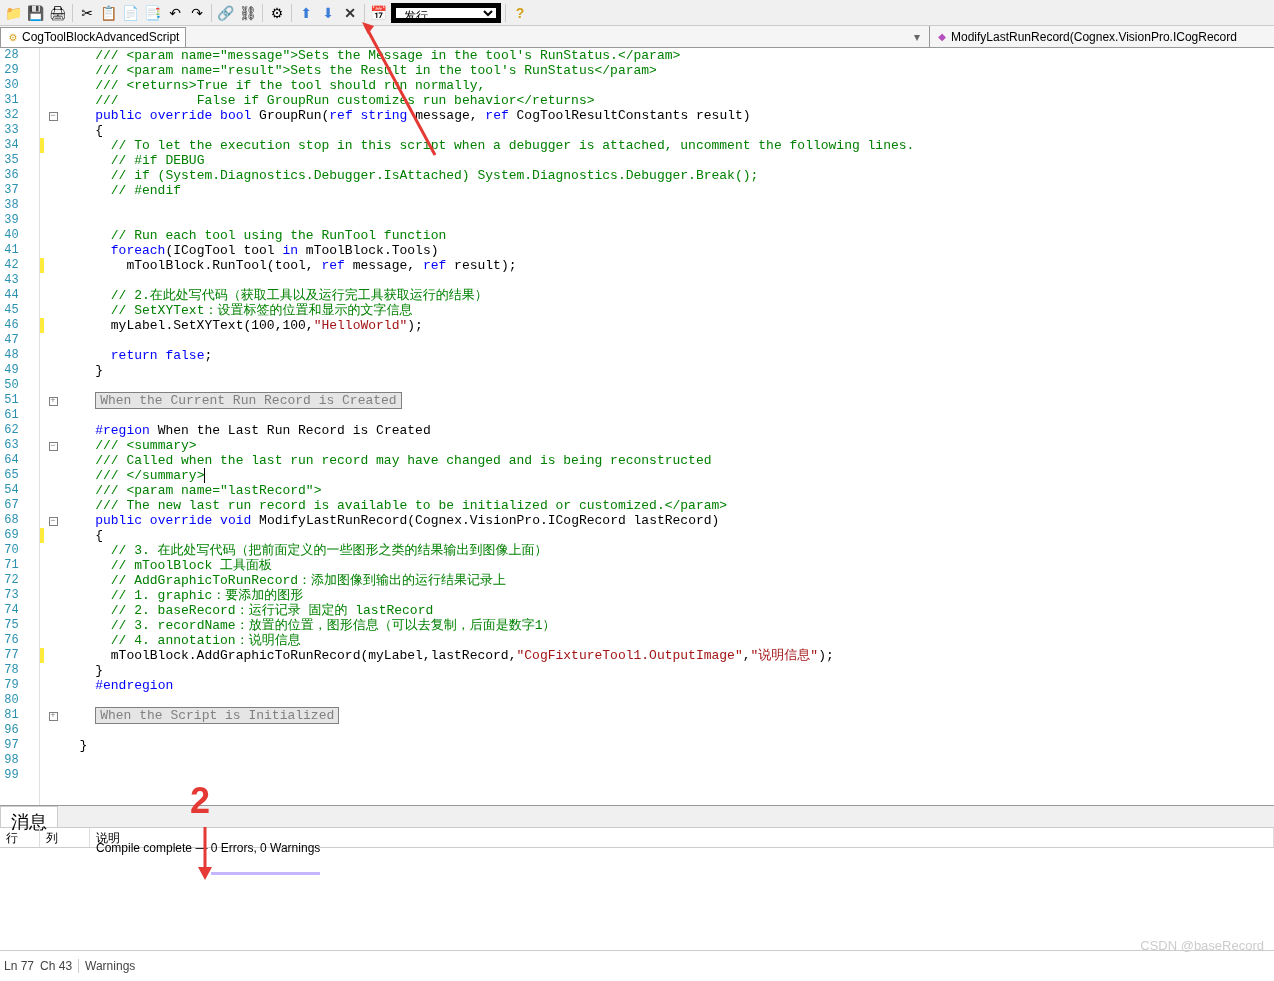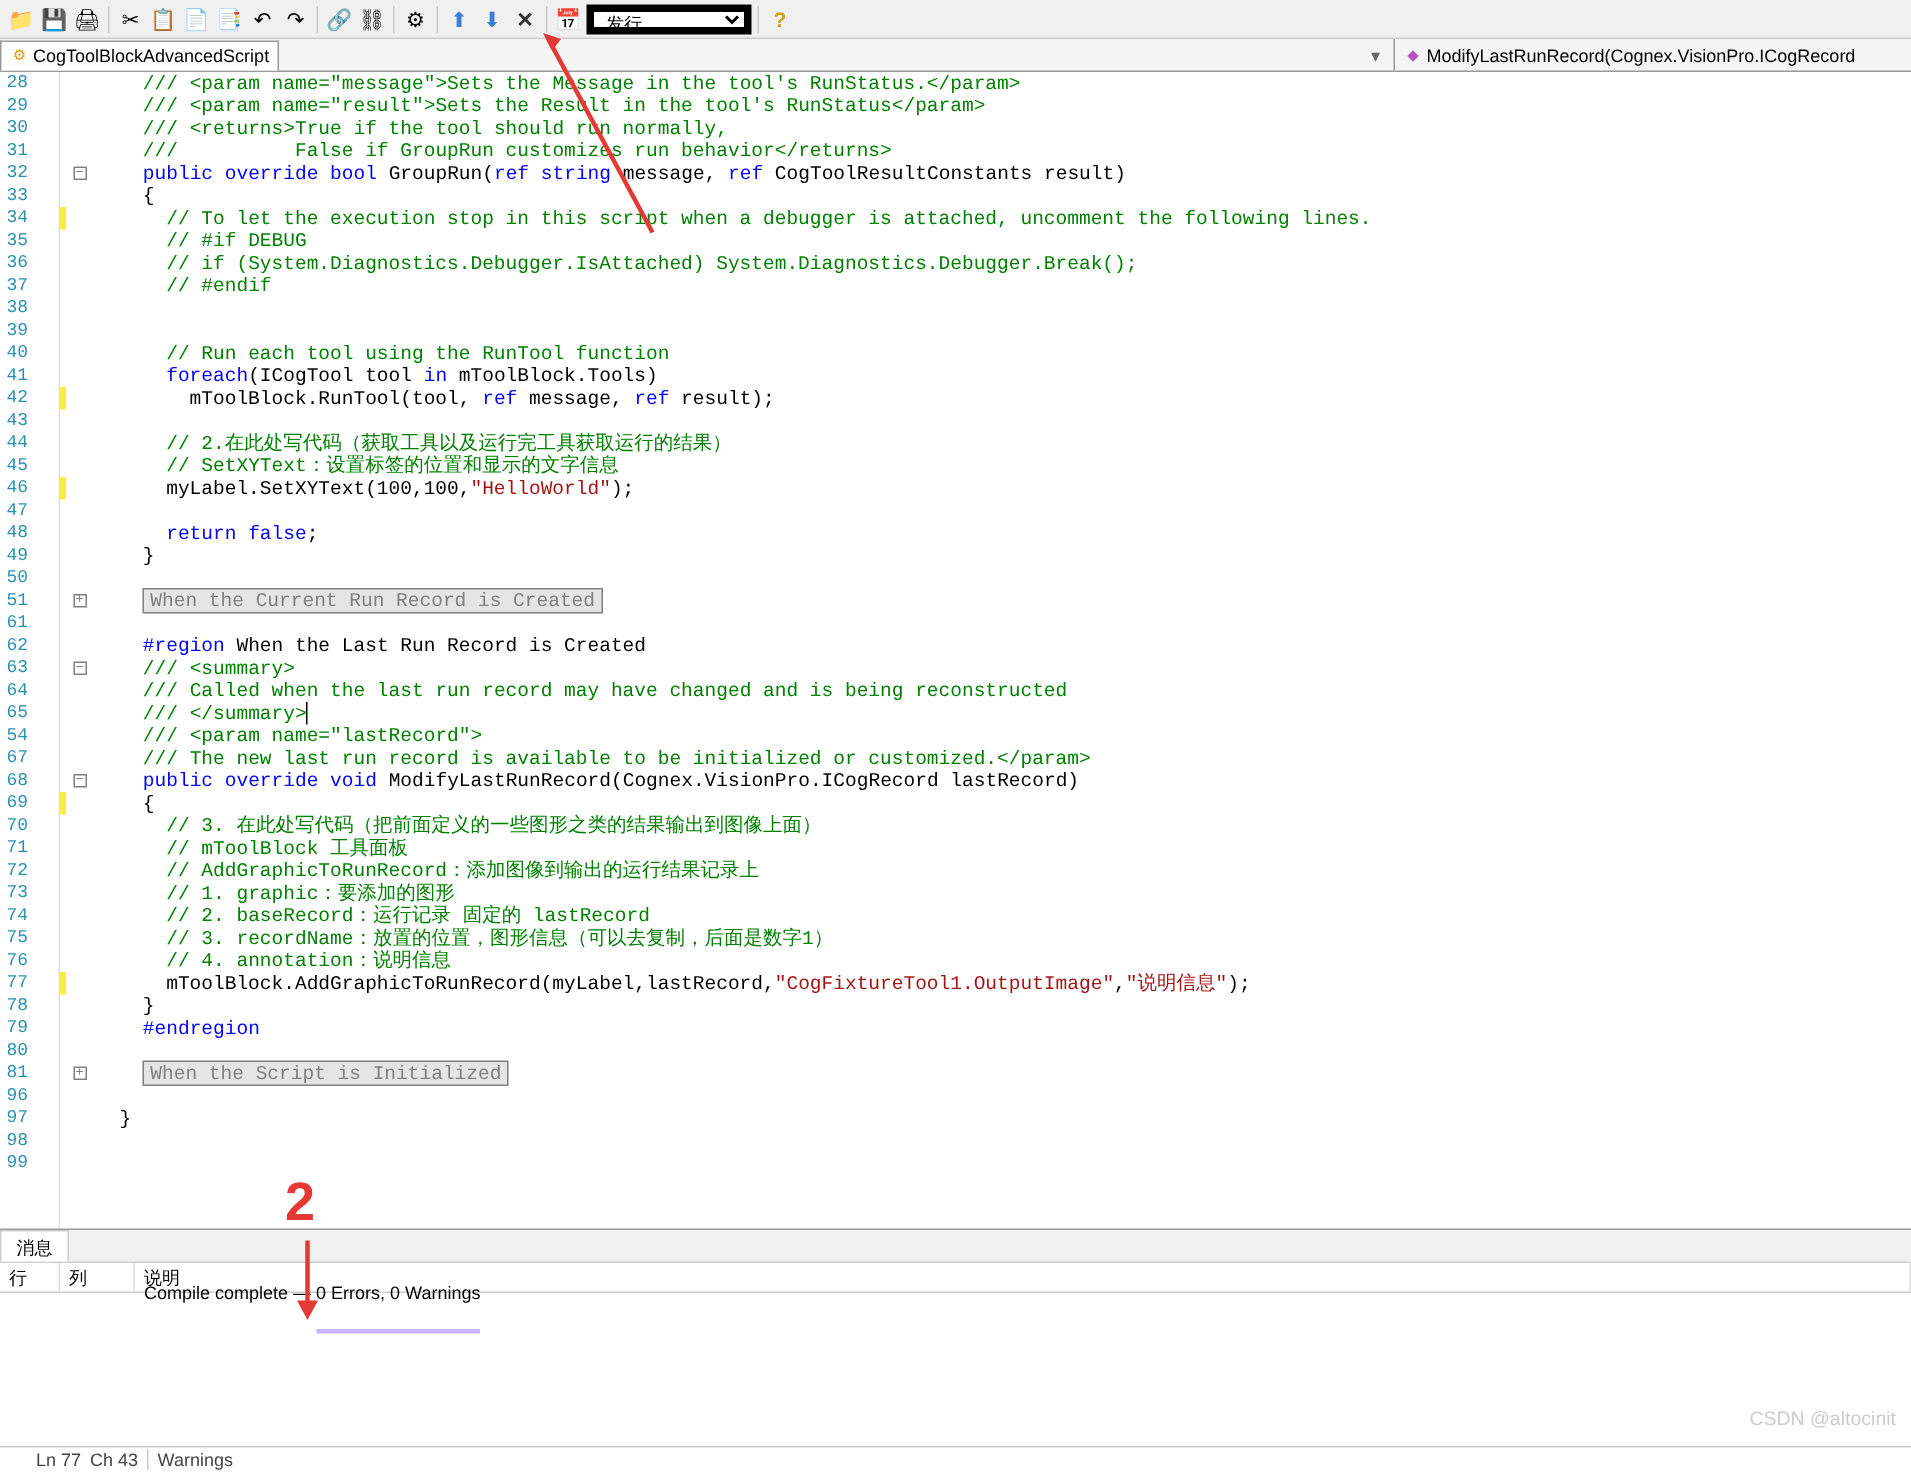--- a/index.html
+++ b/index.html
@@ -22,27 +22,27 @@
 .c-kw { color: #0000ff; }
 .c-cm { color: #008000; }
 .c-str { color: #a31515; }
 .c-region { color: #0000ff; }
 .c-regiontxt { color: #000; }
 .fold-box { display: inline-block; border: 1px solid #808080; background: #fff; color: #808080; width: 9px; height: 9px; line-height: 7px; font-size: 9px; text-align: center; cursor: pointer; }
 .collapsed-region { border: 1px solid #808080; color: #808080; padding: 0 4px; background: #e5e5e5; margin-top: 37px; }
 .cursor-mark { border-left: 1px solid #000; }
 .msg-panel { height: 145px; border-top: 1px solid #999; display: flex; flex-direction: column; background: #fff; }
 .msg-tabs { height: 22px; background: #f0f0f0; display: flex; border-bottom: 1px solid #ccc; }
-.msg-tab { padding: 3px 10px; background: #fff; border: 1px solid #ccc; border-bottom: none; font-size: 12px; }
+.msg-tab { padding: 3px 10px; background: #fff; border: 1px solid #ccc; border-bottom: none; font-size: 18px; }
 .msg-grid-head { height: 20px; display: flex; border-bottom: 1px solid #ccc; font-size: 12px; }
 .msg-col-h { padding: 2px 6px; border-right: 1px solid #ddd; }
 .msg-body { flex: 1; font-size: 12px; }
 .msg-row { display: flex; height: 20px; align-items: center; }
 .msg-cell { padding: 2px 6px; }
-.status-bar { height: 17px; border-top: 1px solid #ccc; display: flex; align-items: center; font-size: 12px; color: #444; padding: 0 24px; gap: 6px; }
+.status-bar { height: 31px; border-top: 1px solid #ccc; display: flex; align-items: center; font-size: 12px; color: #444; padding: 0 4px; gap: 6px; }
 .watermark { position: absolute; right: 10px; bottom: 28px; color: #ccc; font-size: 13px; }
 .annot { position: absolute; pointer-events: none; z-index: 50; }
 .arrow1 { left: 360px; top: 20px; width: 80px; height: 140px; }
 .ann2 { left: 190px; top: 780px; }
 .ann2-num { color: #e53935; font-size: 36px; font-weight: bold; font-family: Arial; }
 .ann2-arrow { width: 30px; height: 60px; }
 .underline-red { border-bottom: 3px solid #c4b5fd; display: inline-block; padding-bottom: 17px; }
 .mark-col { width: 6px; background: #fff; line-height: 15px; }
 .mark-col .m { height: 15px; }
 .mark-yellow { background: #ffeb3b; width: 4px; height: 15px; display: block; }
@@ -282,21 +282,21 @@
   </div>
 </div>
 
 <div class="status-bar">
   <span>Ln 77</span>
   <span>Ch 43</span>
   <span style="width:1px;height:14px;background:#ccc"></span>
   <span>Warnings</span>
 </div>
 
-<div class="watermark">CSDN @altocinit</div>
+<div class="watermark">CSDN @baseRecord</div>
 
 <svg class="annot arrow1">
   <path d="M 5 5 L 75 135" stroke="#e53935" stroke-width="3" fill="none"></path>
   <path d="M 2 2 L 14 6 L 8 14 Z" fill="#e53935"></path>
 </svg>
 <div class="annot ann2">
   <div class="ann2-num">2</div>
   <svg class="ann2-arrow">
     <path d="M 15 5 L 15 48" stroke="#e53935" stroke-width="3" fill="none"></path>
     <path d="M 8 45 L 15 58 L 22 45 Z" fill="#e53935"></path>

